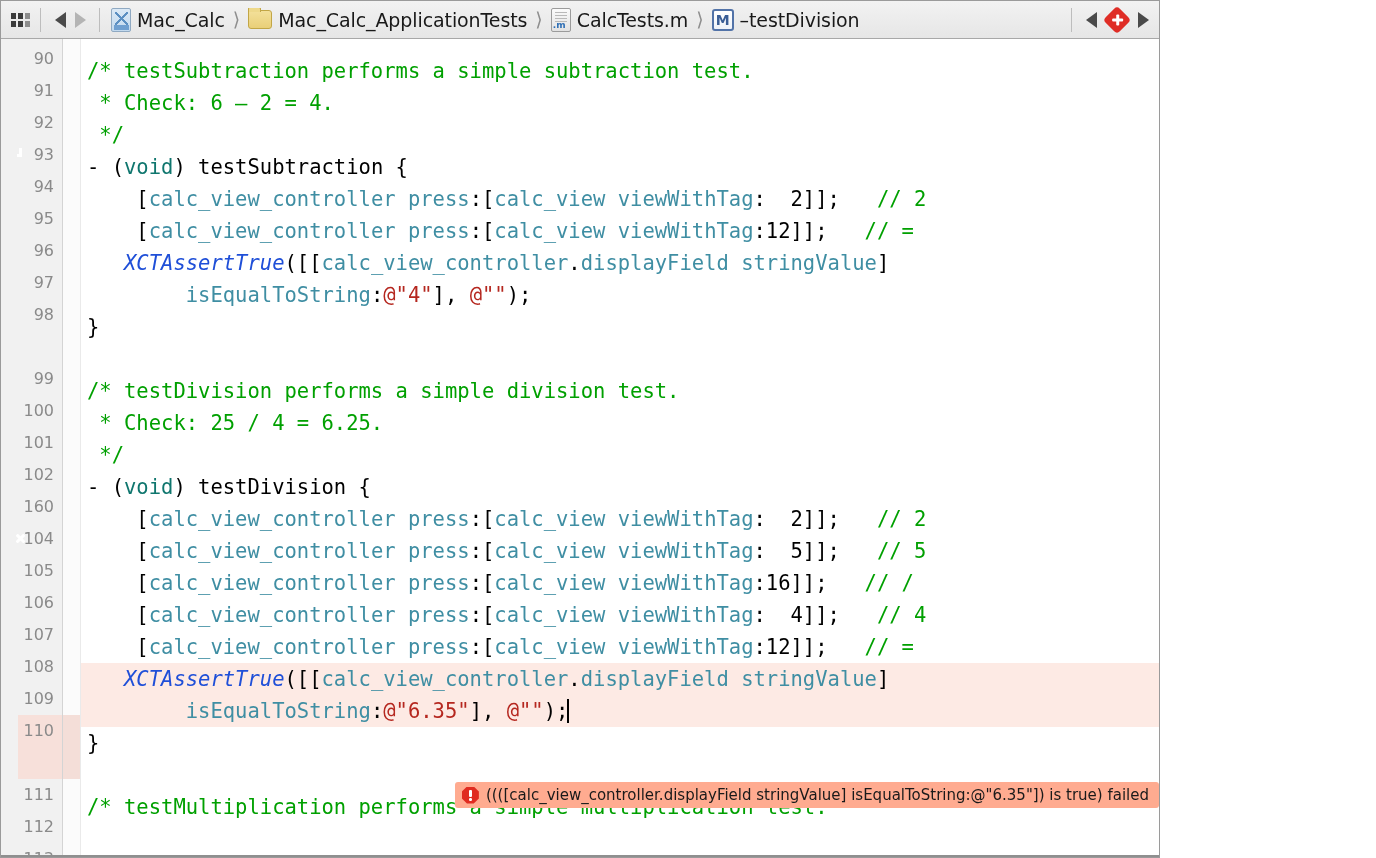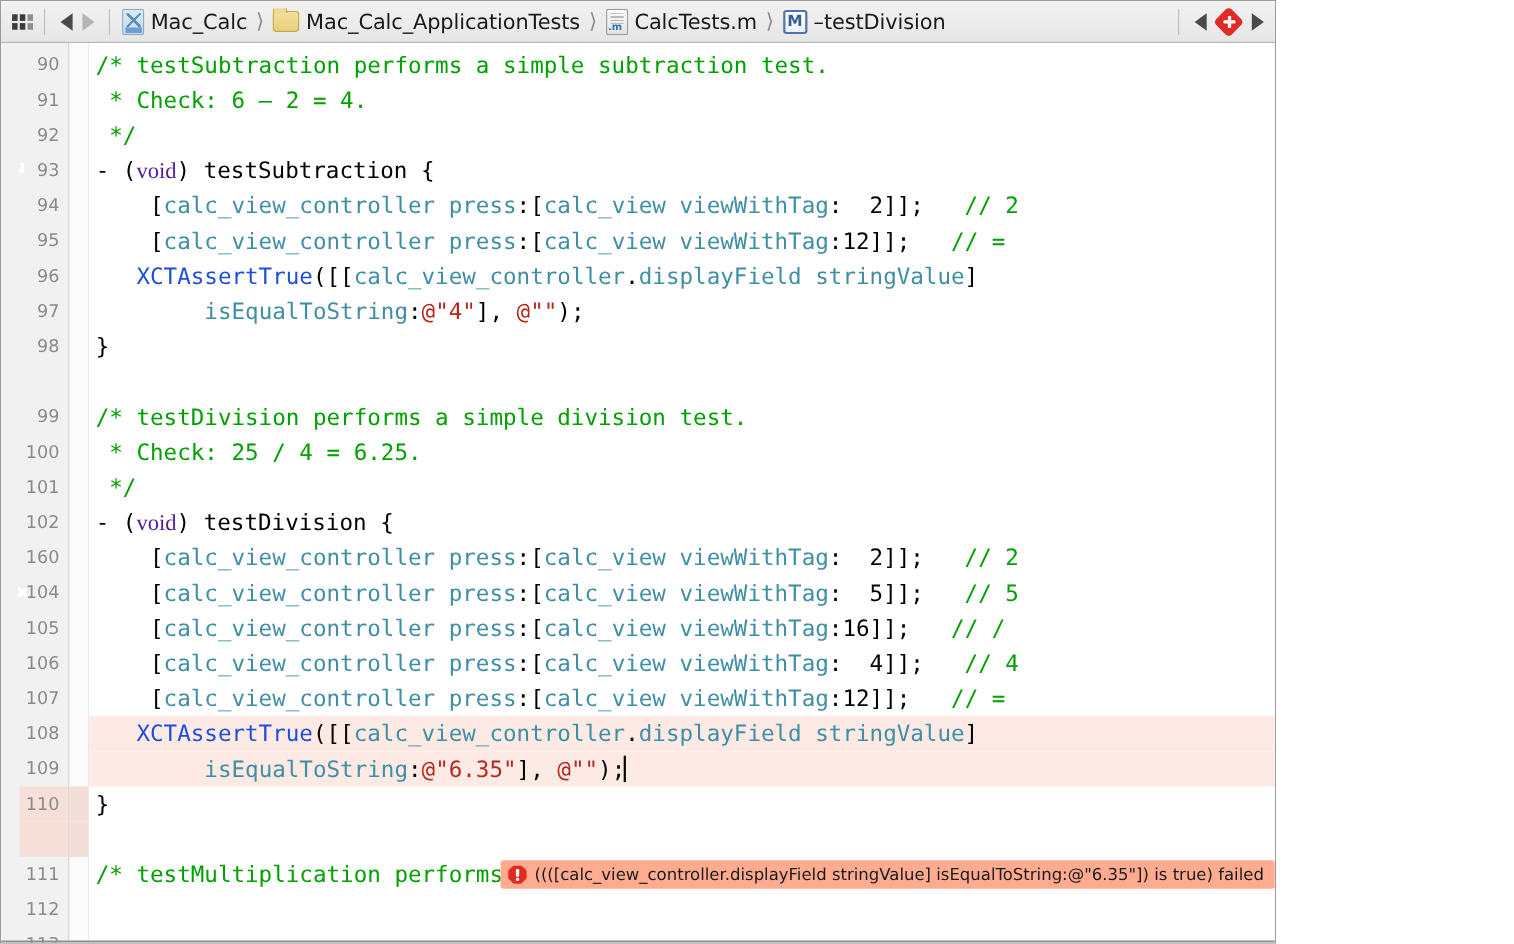--- a/index.html
+++ b/index.html
@@ -217,21 +217,21 @@
     width: 18px;
     min-width: 18px;
     background: #fbfbfb;
     border-right: 1px solid #eaeaea;
     padding-top: 4px;
   }
 
   .code {
     flex: 1 1 auto;
     position: relative;
-    padding-top: 4px;
+    padding-top: 16px;
     overflow: hidden;
   }
 
   .ln, .cl, .fl {
     height: 32px;
     line-height: 32px;
     font-family: "DejaVu Sans Mono", monospace;
     font-size: 20.5px;
     white-space: pre;
   }
@@ -301,25 +301,25 @@
   }
   .octagon::after {
     content:"";
     position:absolute; left:50%; bottom:3px;
     width:3px; height:3px; margin-left:-1.5px;
     background:#ffffff; border-radius:50%;
   }
 
   
   .c-cmt  { color: #00a000; }
-  .c-kw   { color: #4c1d95; font-family: Liberation Serif, serif; }
+  .c-kw   { color: #0f766e; }
   .c-id   { color: #3f8ea3; }
   .c-plain{ color: #000000; }
   .c-str  { color: #b5271f; }
-  .c-fn   { color: #1f4fd8; }
+  .c-fn   { color: #1f4fd8; font-style: italic; }
 
   
   .fail-banner {
     position: absolute;
     background: #ffab90;
     border-radius: 3px;
     height: 26px;
     display: flex;
     align-items: center;
     gap: 7px;

